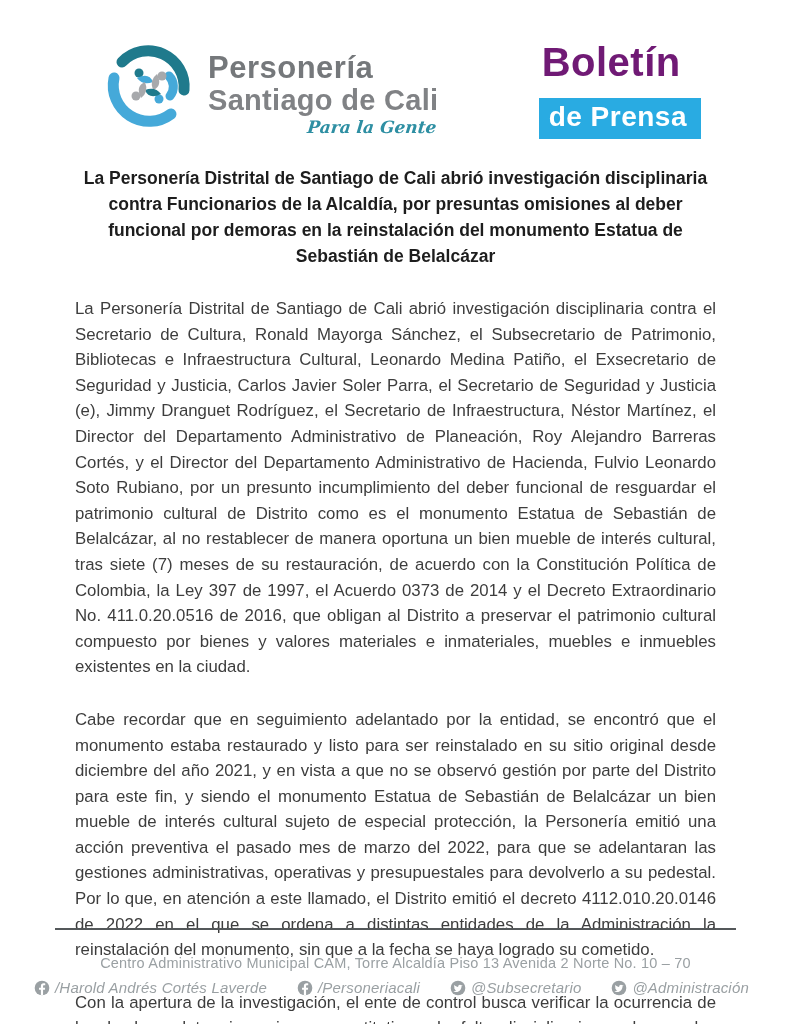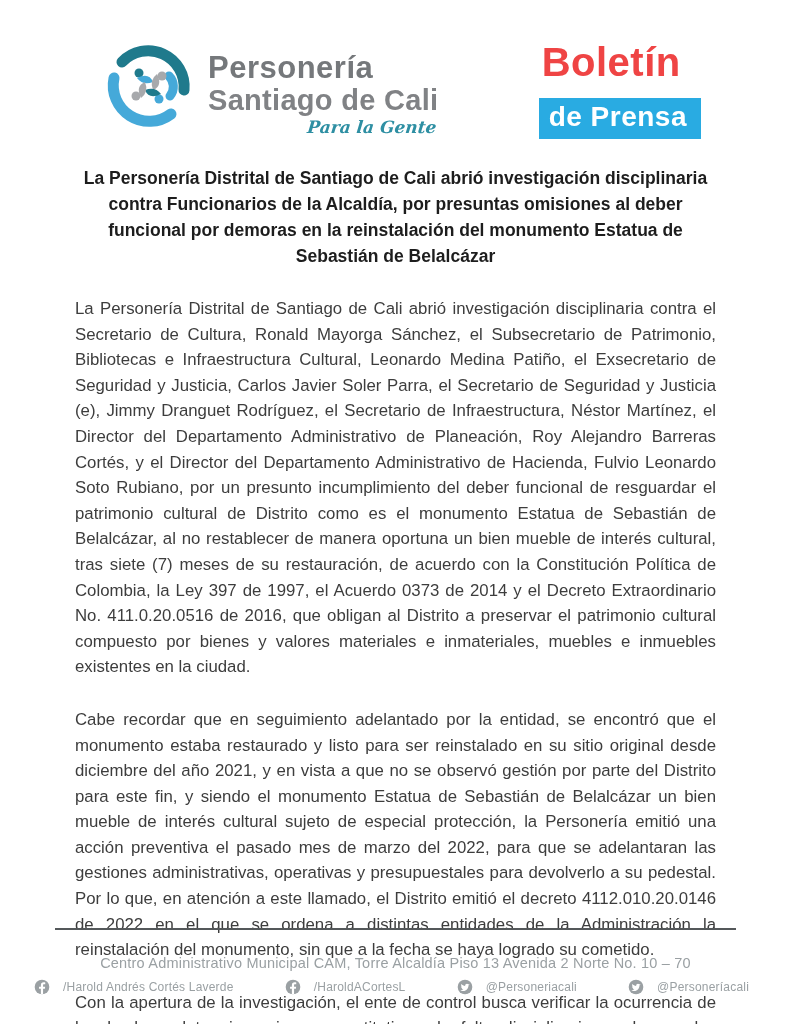--- a/index.html
+++ b/index.html
@@ -47,21 +47,21 @@
     text-align: right;
     margin-top: 4px;
     padding-right: 2px;
     transform: skewX(-6deg);
   }
 
   .bulletin { text-align: left; margin-top: 6px; }
   .bulletin-top {
     font-size: 40px;
     font-weight: bold;
-    color: #ef4444;
+    color: #701a75;
     line-height: 1;
     letter-spacing: 0.5px;
     padding-left: 3px;
   }
   .bulletin-bottom {
     margin-top: 16px;
     background: #29abe2;
     color: #ffffff;
     font-size: 28px;
     font-weight: bold;
@@ -118,24 +118,25 @@
   }
   .social-row {
     margin-top: 8px;
     display: flex;
     justify-content: space-between;
     padding: 0 42px 0 34px;
   }
   .social-item {
     display: flex;
     align-items: center;
-    gap: 13px;
-    font-size: 12px;
+    gap: 5px;
+    font-size: 15px;
     color: #9aa0a3;
     letter-spacing: 0.2px;
+    font-style: italic;
   }
   .social-item svg { display: block; }
 </style>
 </head>
 <body>
 
 <div class="page">
 
   <div class="header">
 
@@ -201,35 +202,35 @@
           <path d="M13.6 23v-8.2h2.75l.41-3.2H13.6V9.56c0-.92.26-1.55 1.58-1.55h1.69V5.15c-.29-.04-1.3-.13-2.46-.13-2.44 0-4.1 1.49-4.1 4.22v2.36H7.55v3.2h2.76V23h3.29z" fill="#ffffff"></path>
         </svg>
         <span>/Harold Andrés Cortés Laverde</span>
       </div>
 
       <div class="social-item">
         <svg width="16" height="16" viewBox="0 0 24 24" aria-hidden="true">
           <circle cx="12" cy="12" r="11" fill="#9aa0a3"></circle>
           <path d="M13.6 23v-8.2h2.75l.41-3.2H13.6V9.56c0-.92.26-1.55 1.58-1.55h1.69V5.15c-.29-.04-1.3-.13-2.46-.13-2.44 0-4.1 1.49-4.1 4.22v2.36H7.55v3.2h2.76V23h3.29z" fill="#ffffff"></path>
         </svg>
-        <span>/HaroldACortesL</span>
+        <span>/Personeriacali</span>
       </div>
 
       <div class="social-item">
         <svg width="16" height="16" viewBox="0 0 24 24" aria-hidden="true">
           <circle cx="12" cy="12" r="11" fill="#9aa0a3"></circle>
           <path transform="translate(4.6,5.4) scale(0.62)" fill="#ffffff" d="M23.44 4.83c-.8.37-1.66.62-2.56.73.92-.55 1.63-1.43 1.96-2.47-.86.51-1.82.88-2.83 1.08A4.48 4.48 0 0 0 16.74 2.8c-2.48 0-4.49 2.01-4.49 4.49 0 .35.04.7.11 1.03C8.63 8.13 5.33 6.35 3.12 3.64c-.39.66-.61 1.43-.61 2.26 0 1.56.79 2.93 2 3.74-.74-.02-1.43-.23-2.03-.56v.06c0 2.17 1.55 3.99 3.6 4.4-.38.1-.77.16-1.18.16-.29 0-.57-.03-.84-.08.57 1.78 2.22 3.08 4.19 3.11A9 9 0 0 1 1.69 18.6c-.37 0-.73-.02-1.08-.06a12.7 12.7 0 0 0 6.88 2.02c8.26 0 12.78-6.84 12.78-12.78l-.01-.58c.88-.63 1.64-1.43 2.24-2.33-.8.36-1.67.6-2.58.71z"></path>
         </svg>
-        <span>@Personeriacali</span>
+        <span>@Subsecretario</span>
       </div>
 
       <div class="social-item">
         <svg width="16" height="16" viewBox="0 0 24 24" aria-hidden="true">
           <circle cx="12" cy="12" r="11" fill="#9aa0a3"></circle>
           <path transform="translate(4.6,5.4) scale(0.62)" fill="#ffffff" d="M23.44 4.83c-.8.37-1.66.62-2.56.73.92-.55 1.63-1.43 1.96-2.47-.86.51-1.82.88-2.83 1.08A4.48 4.48 0 0 0 16.74 2.8c-2.48 0-4.49 2.01-4.49 4.49 0 .35.04.7.11 1.03C8.63 8.13 5.33 6.35 3.12 3.64c-.39.66-.61 1.43-.61 2.26 0 1.56.79 2.93 2 3.74-.74-.02-1.43-.23-2.03-.56v.06c0 2.17 1.55 3.99 3.6 4.4-.38.1-.77.16-1.18.16-.29 0-.57-.03-.84-.08.57 1.78 2.22 3.08 4.19 3.11A9 9 0 0 1 1.69 18.6c-.37 0-.73-.02-1.08-.06a12.7 12.7 0 0 0 6.88 2.02c8.26 0 12.78-6.84 12.78-12.78l-.01-.58c.88-.63 1.64-1.43 2.24-2.33-.8.36-1.67.6-2.58.71z"></path>
         </svg>
-        <span>@Personeríacali</span>
+        <span>@Administración</span>
       </div>
 
     </div>
   </div>
 
 </div>
 
 </body></html>

